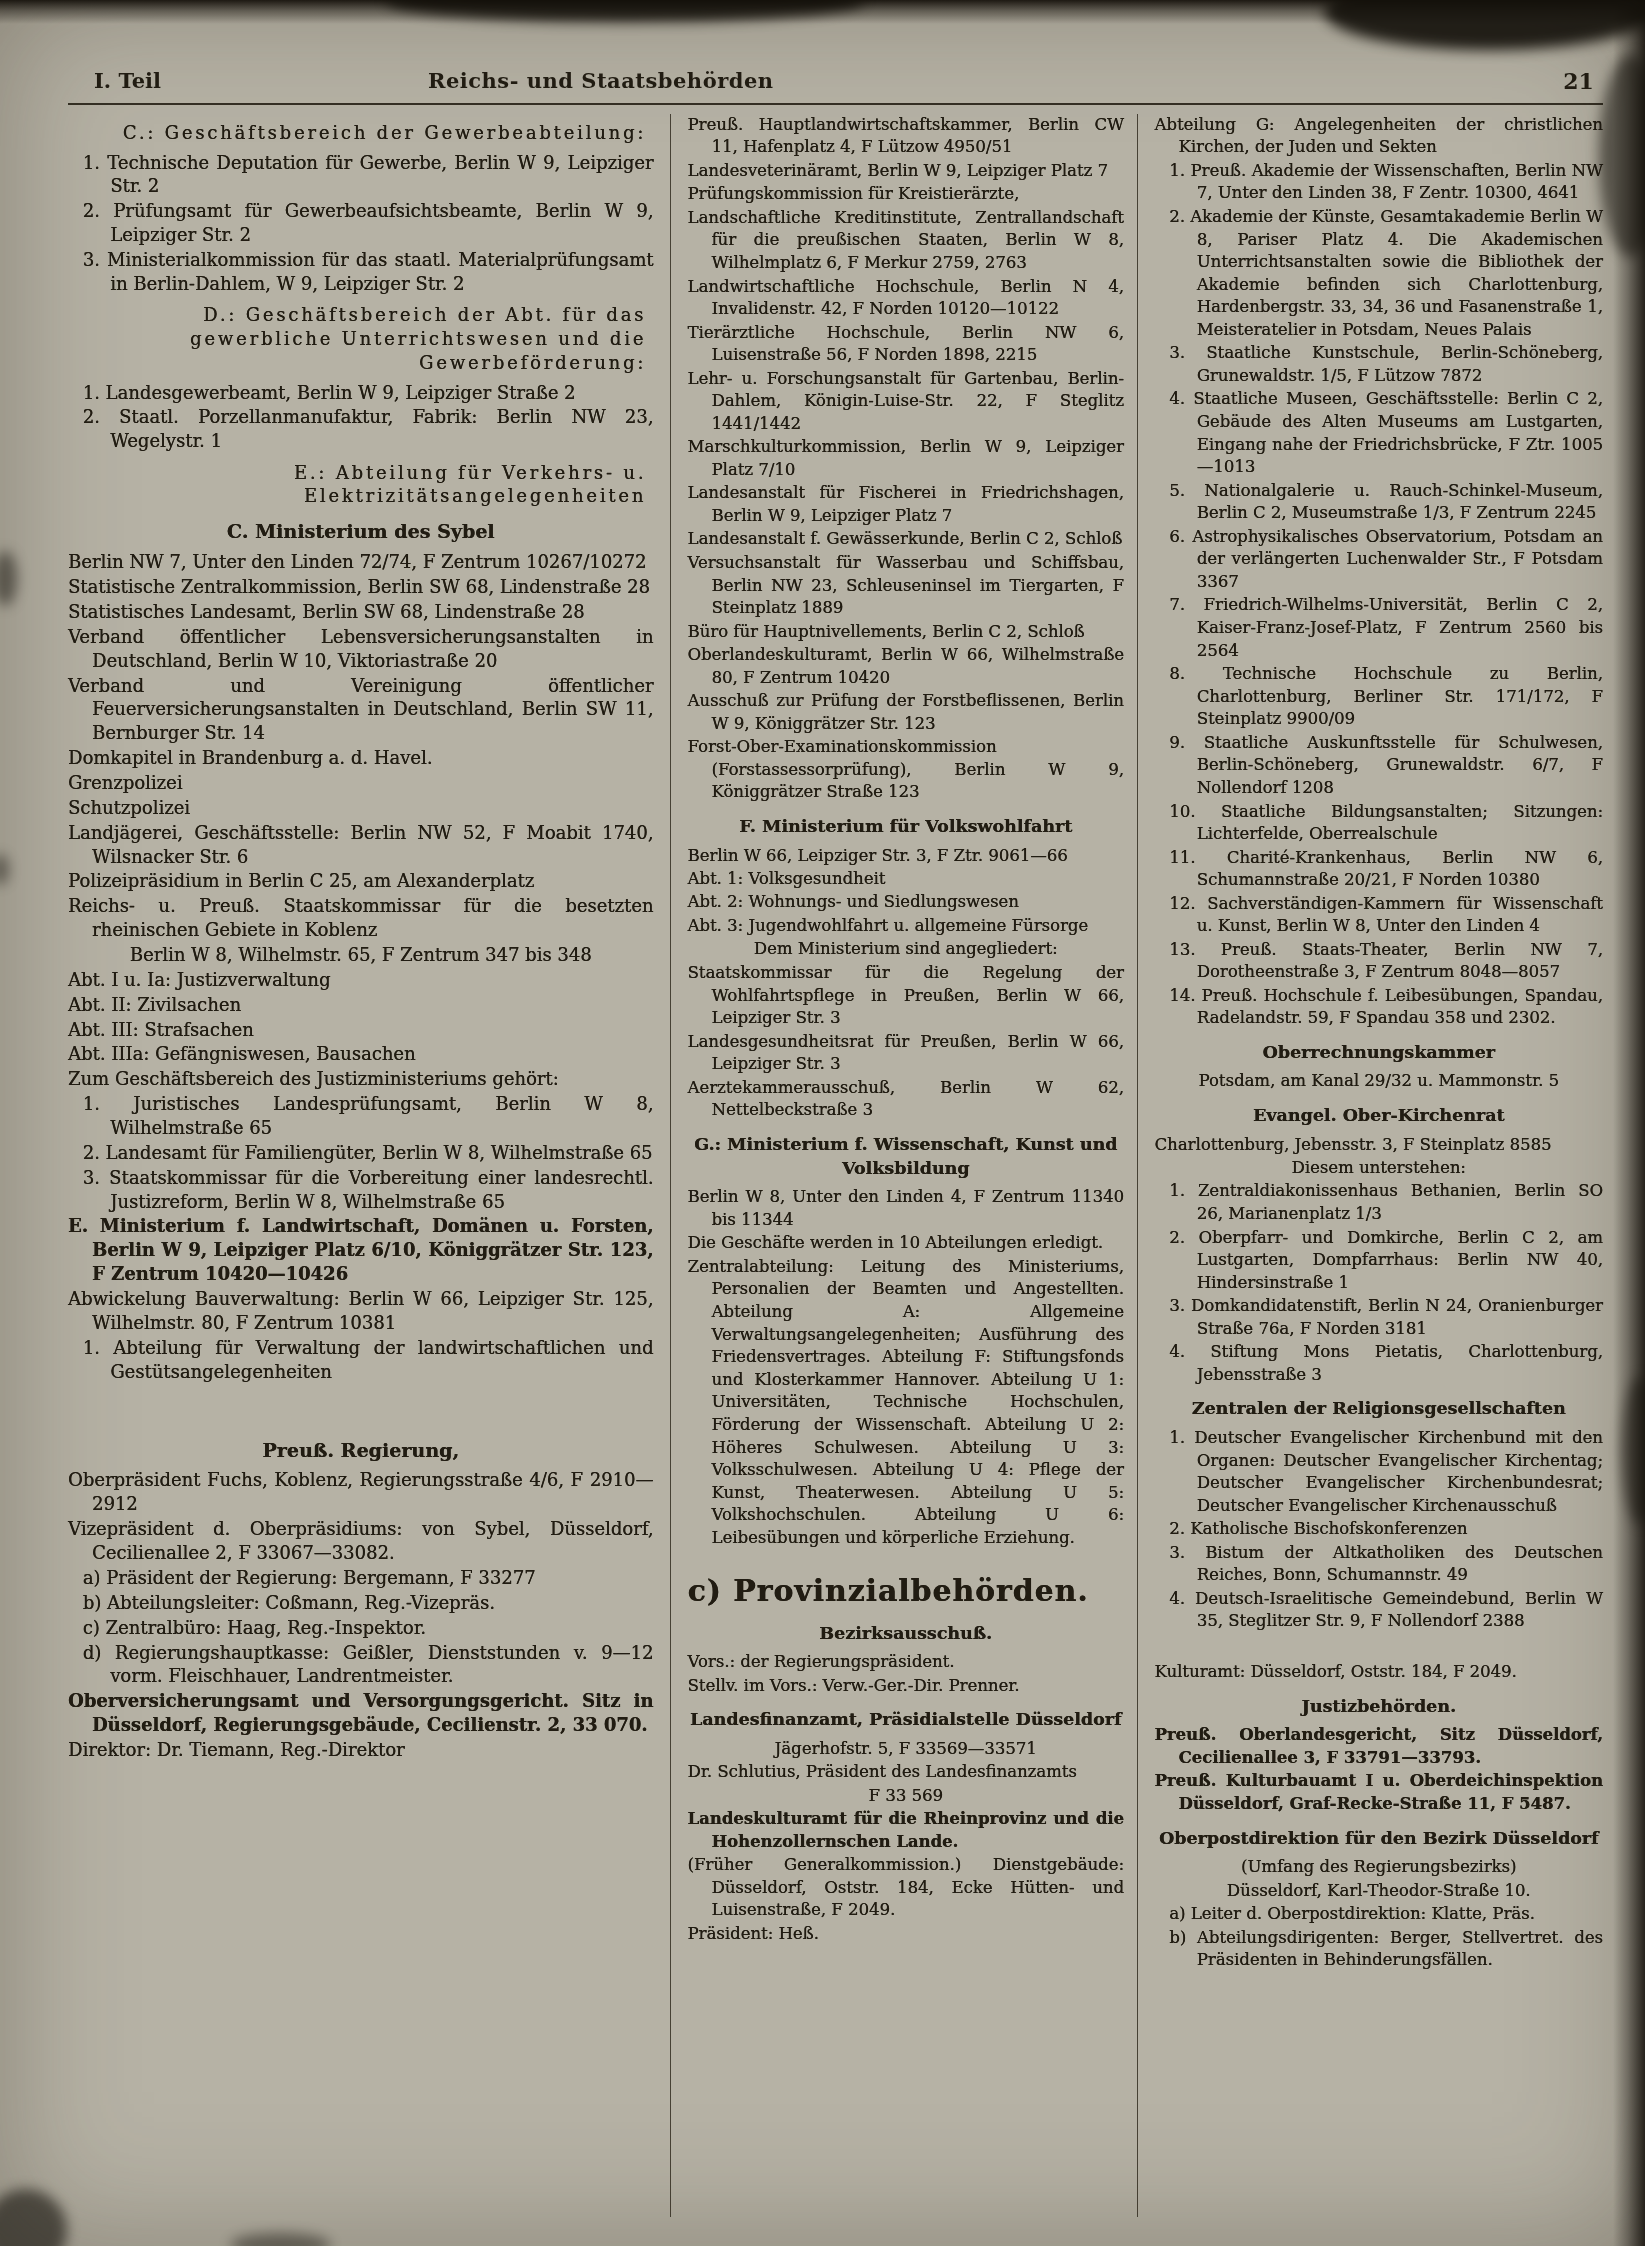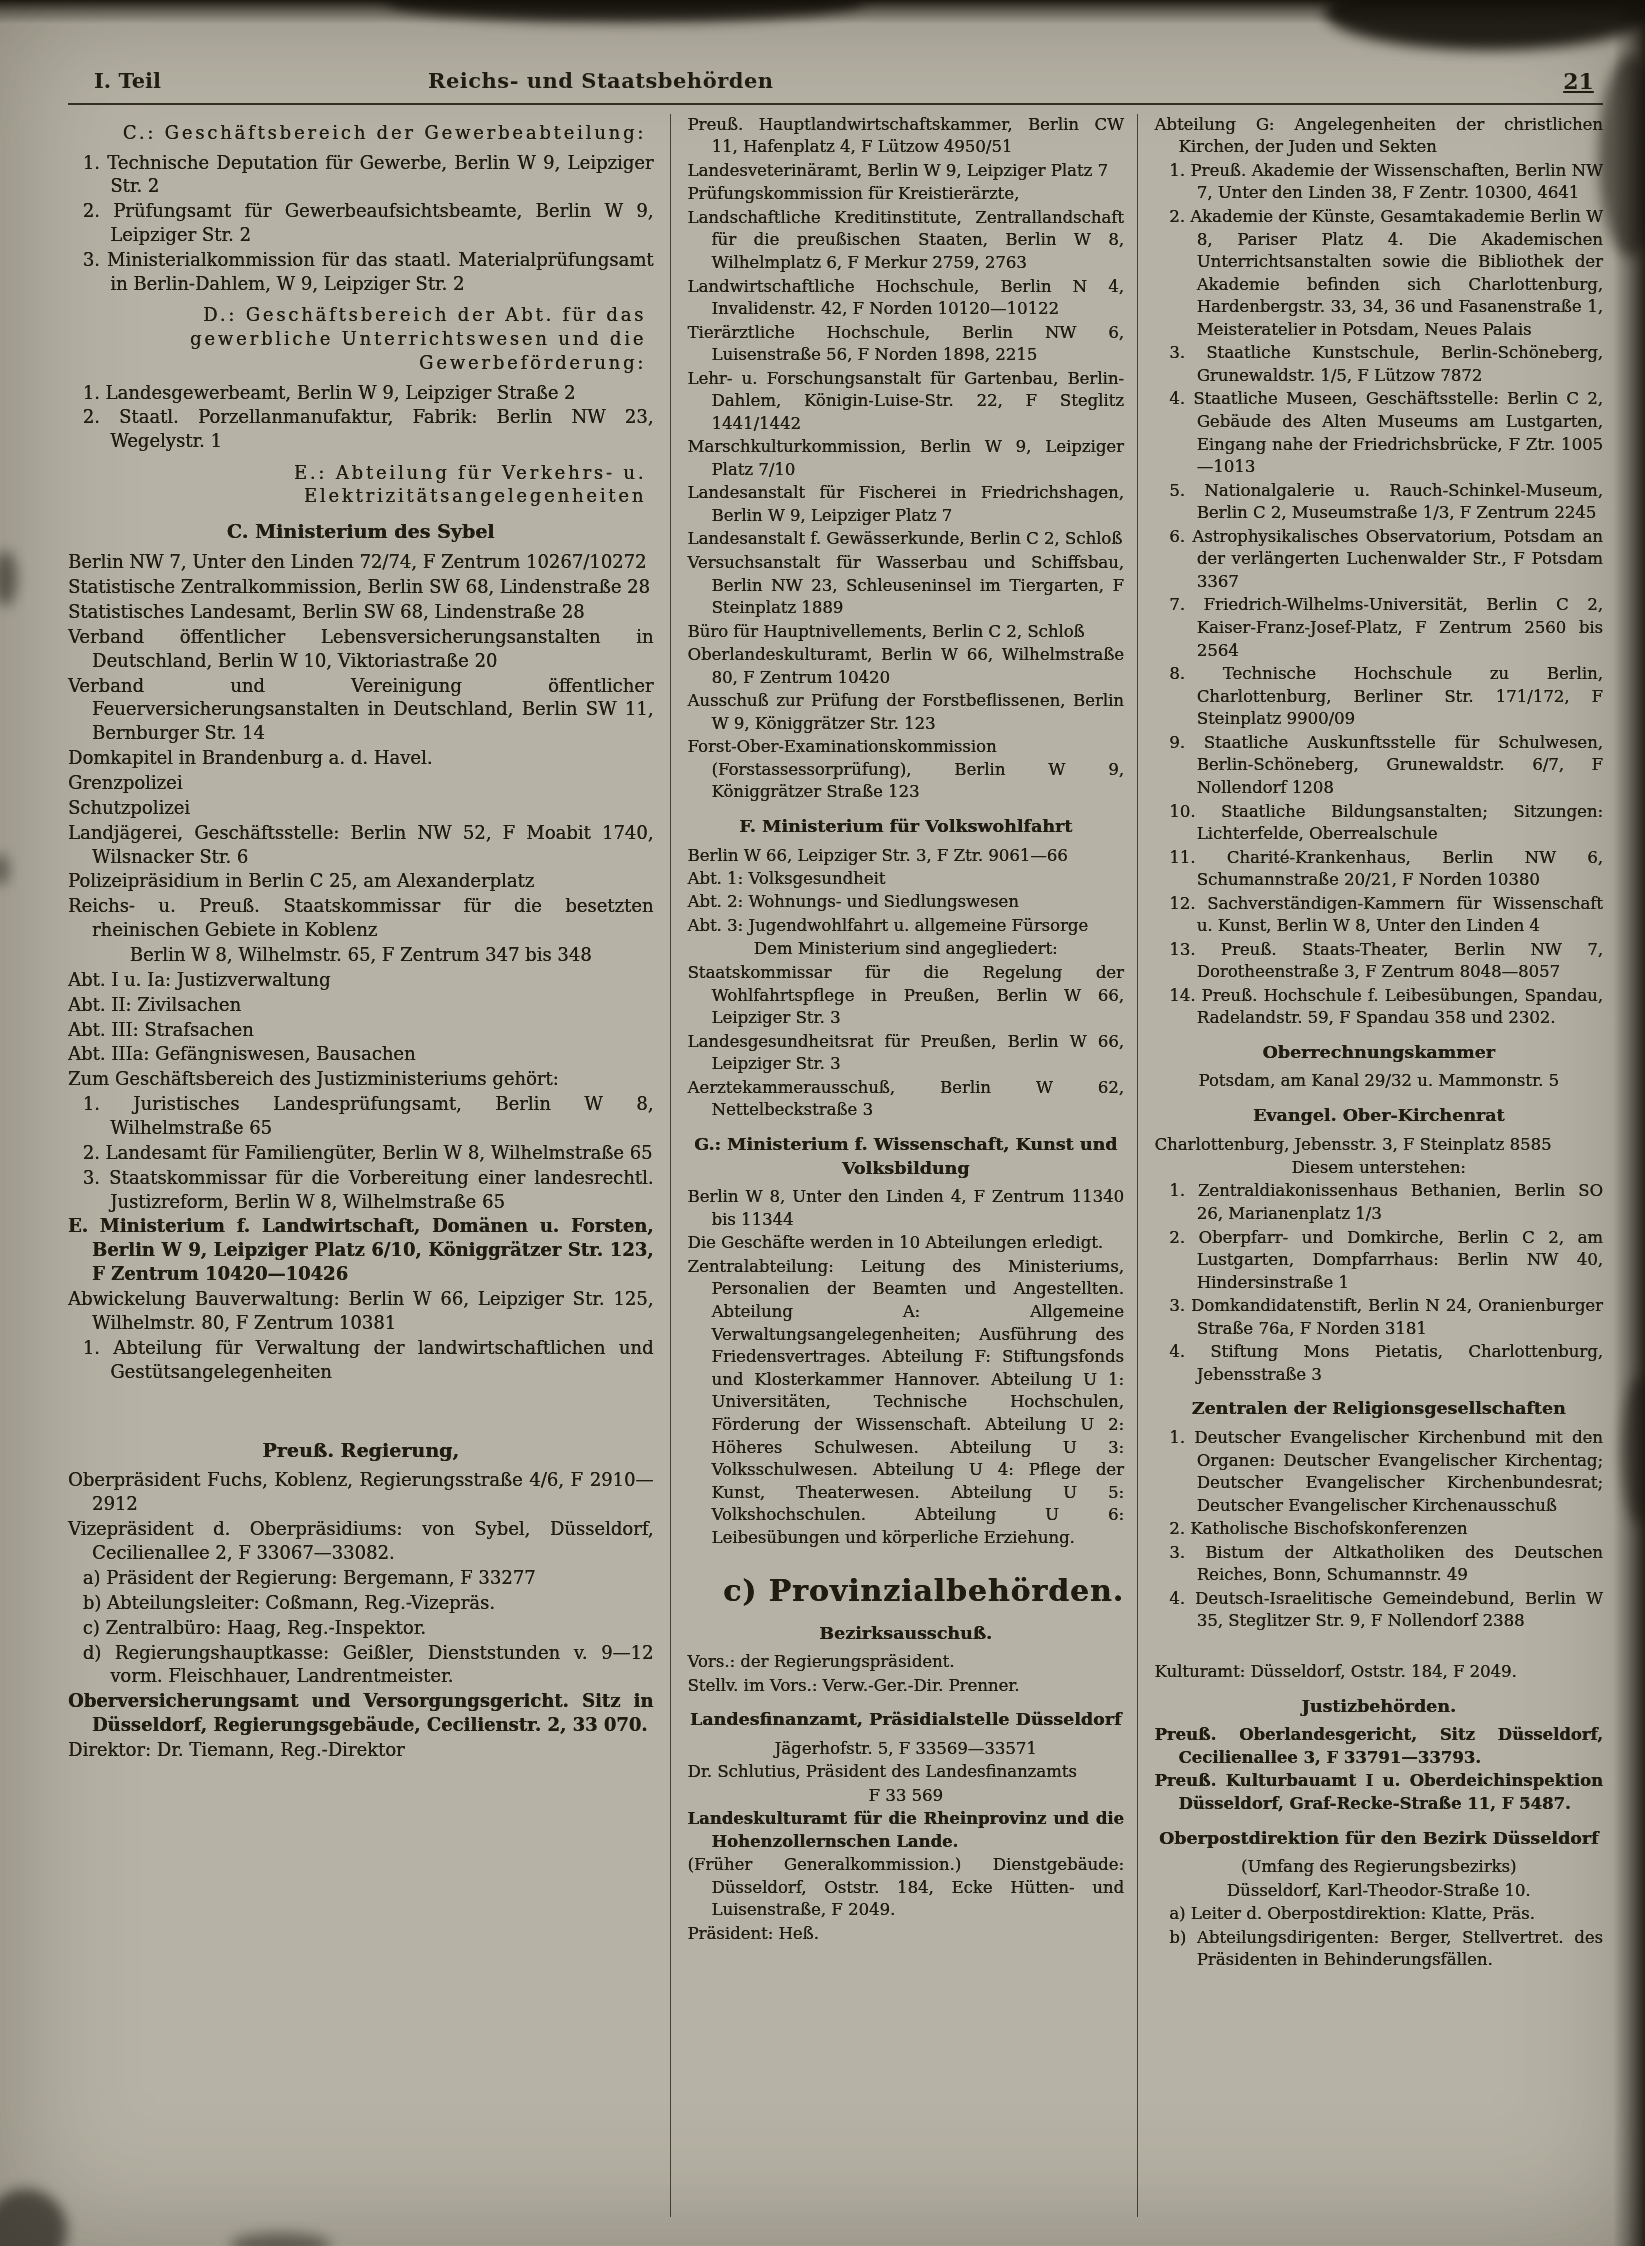--- a/index.html
+++ b/index.html
@@ -32,38 +32,38 @@
   .b4{bottom:-26px;left:-16.5px;width:83px;height:83px;opacity:.6;}
   .b5{bottom:-11px;left:230px;width:101px;height:24px;opacity:.45;}
   .b6{top:551px;left:-7.3px;width:24px;height:55px;opacity:.5;}
   .b7{top:854px;left:-9.2px;width:18.4px;height:31px;opacity:.45;}
   .b8{top:1377px;right:-13px;width:37px;height:147px;opacity:.5;}
 
   #content{position:absolute;left:68px;top:68px;width:1535px;}
   #header{position:relative;height:33px;font-weight:bold;}
   #part-label{position:absolute;left:26px;top:0;font-size:21px;}
   #page-title{position:absolute;left:360px;top:0;font-size:21px;letter-spacing:0.5px;}
-  #page-number{position:absolute;right:9.2px;top:0;font-size:22px;text-decoration:underline;}
+  #page-number{position:absolute;right:9.2px;top:0;font-size:22px;}
   #header-rule{height:1.8px;background:rgba(38,32,21,.9);margin-top:1.8px;}
 
   #cols{display:flex;align-items:stretch;margin-top:9.2px;min-height:2103px;}
   .col{box-sizing:border-box;}
   #col-left{width:602px;padding-right:16.5px;font-size:18px;line-height:1.33;}
   #col-mid{width:467px;padding:0 13px 0 16.5px;border-left:1.8px solid rgba(42,36,24,.8);font-size:16.5px;line-height:1.37;}
   #col-right{flex:1;padding-left:16.5px;border-left:1.8px solid rgba(42,36,24,.8);font-size:16.5px;line-height:1.37;}
 
   .blk{margin:0 0 0.9px;text-shadow:0.2px 0 0 currentColor;}
   .p,.pb,.item{text-align:justify;}
   .p,.pb{padding-left:24px;text-indent:-24px;}
   .pb{font-weight:bold;}
   .pc{text-align:center;}
   .item{margin-left:14.7px;padding-left:27.5px;text-indent:-27.5px;}
   .hs{text-align:right;letter-spacing:2.8px;margin:7.3px 0 5.5px;padding:0 7.3px;}
   .hc{text-align:center;font-weight:bold;font-size:1.06em;margin:11px 0 5.5px;}
-  .big{text-align:right;font-weight:bold;font-size:30px;letter-spacing:0.9px;margin:20px 0 11px;text-shadow:0.4px 0 0 currentColor;}
+  .big{text-align:left;font-weight:bold;font-size:30px;letter-spacing:0.9px;margin:20px 0 11px;text-shadow:0.4px 0 0 currentColor;}
   .gap{margin:0;}
 </style>
 </head>
 <body>
 
 <div id="paper">
   <div id="content">
     <div id="header">
       <span id="part-label">I. Teil</span>
       <span id="page-title">Reichs- und Staatsbehörden</span>

